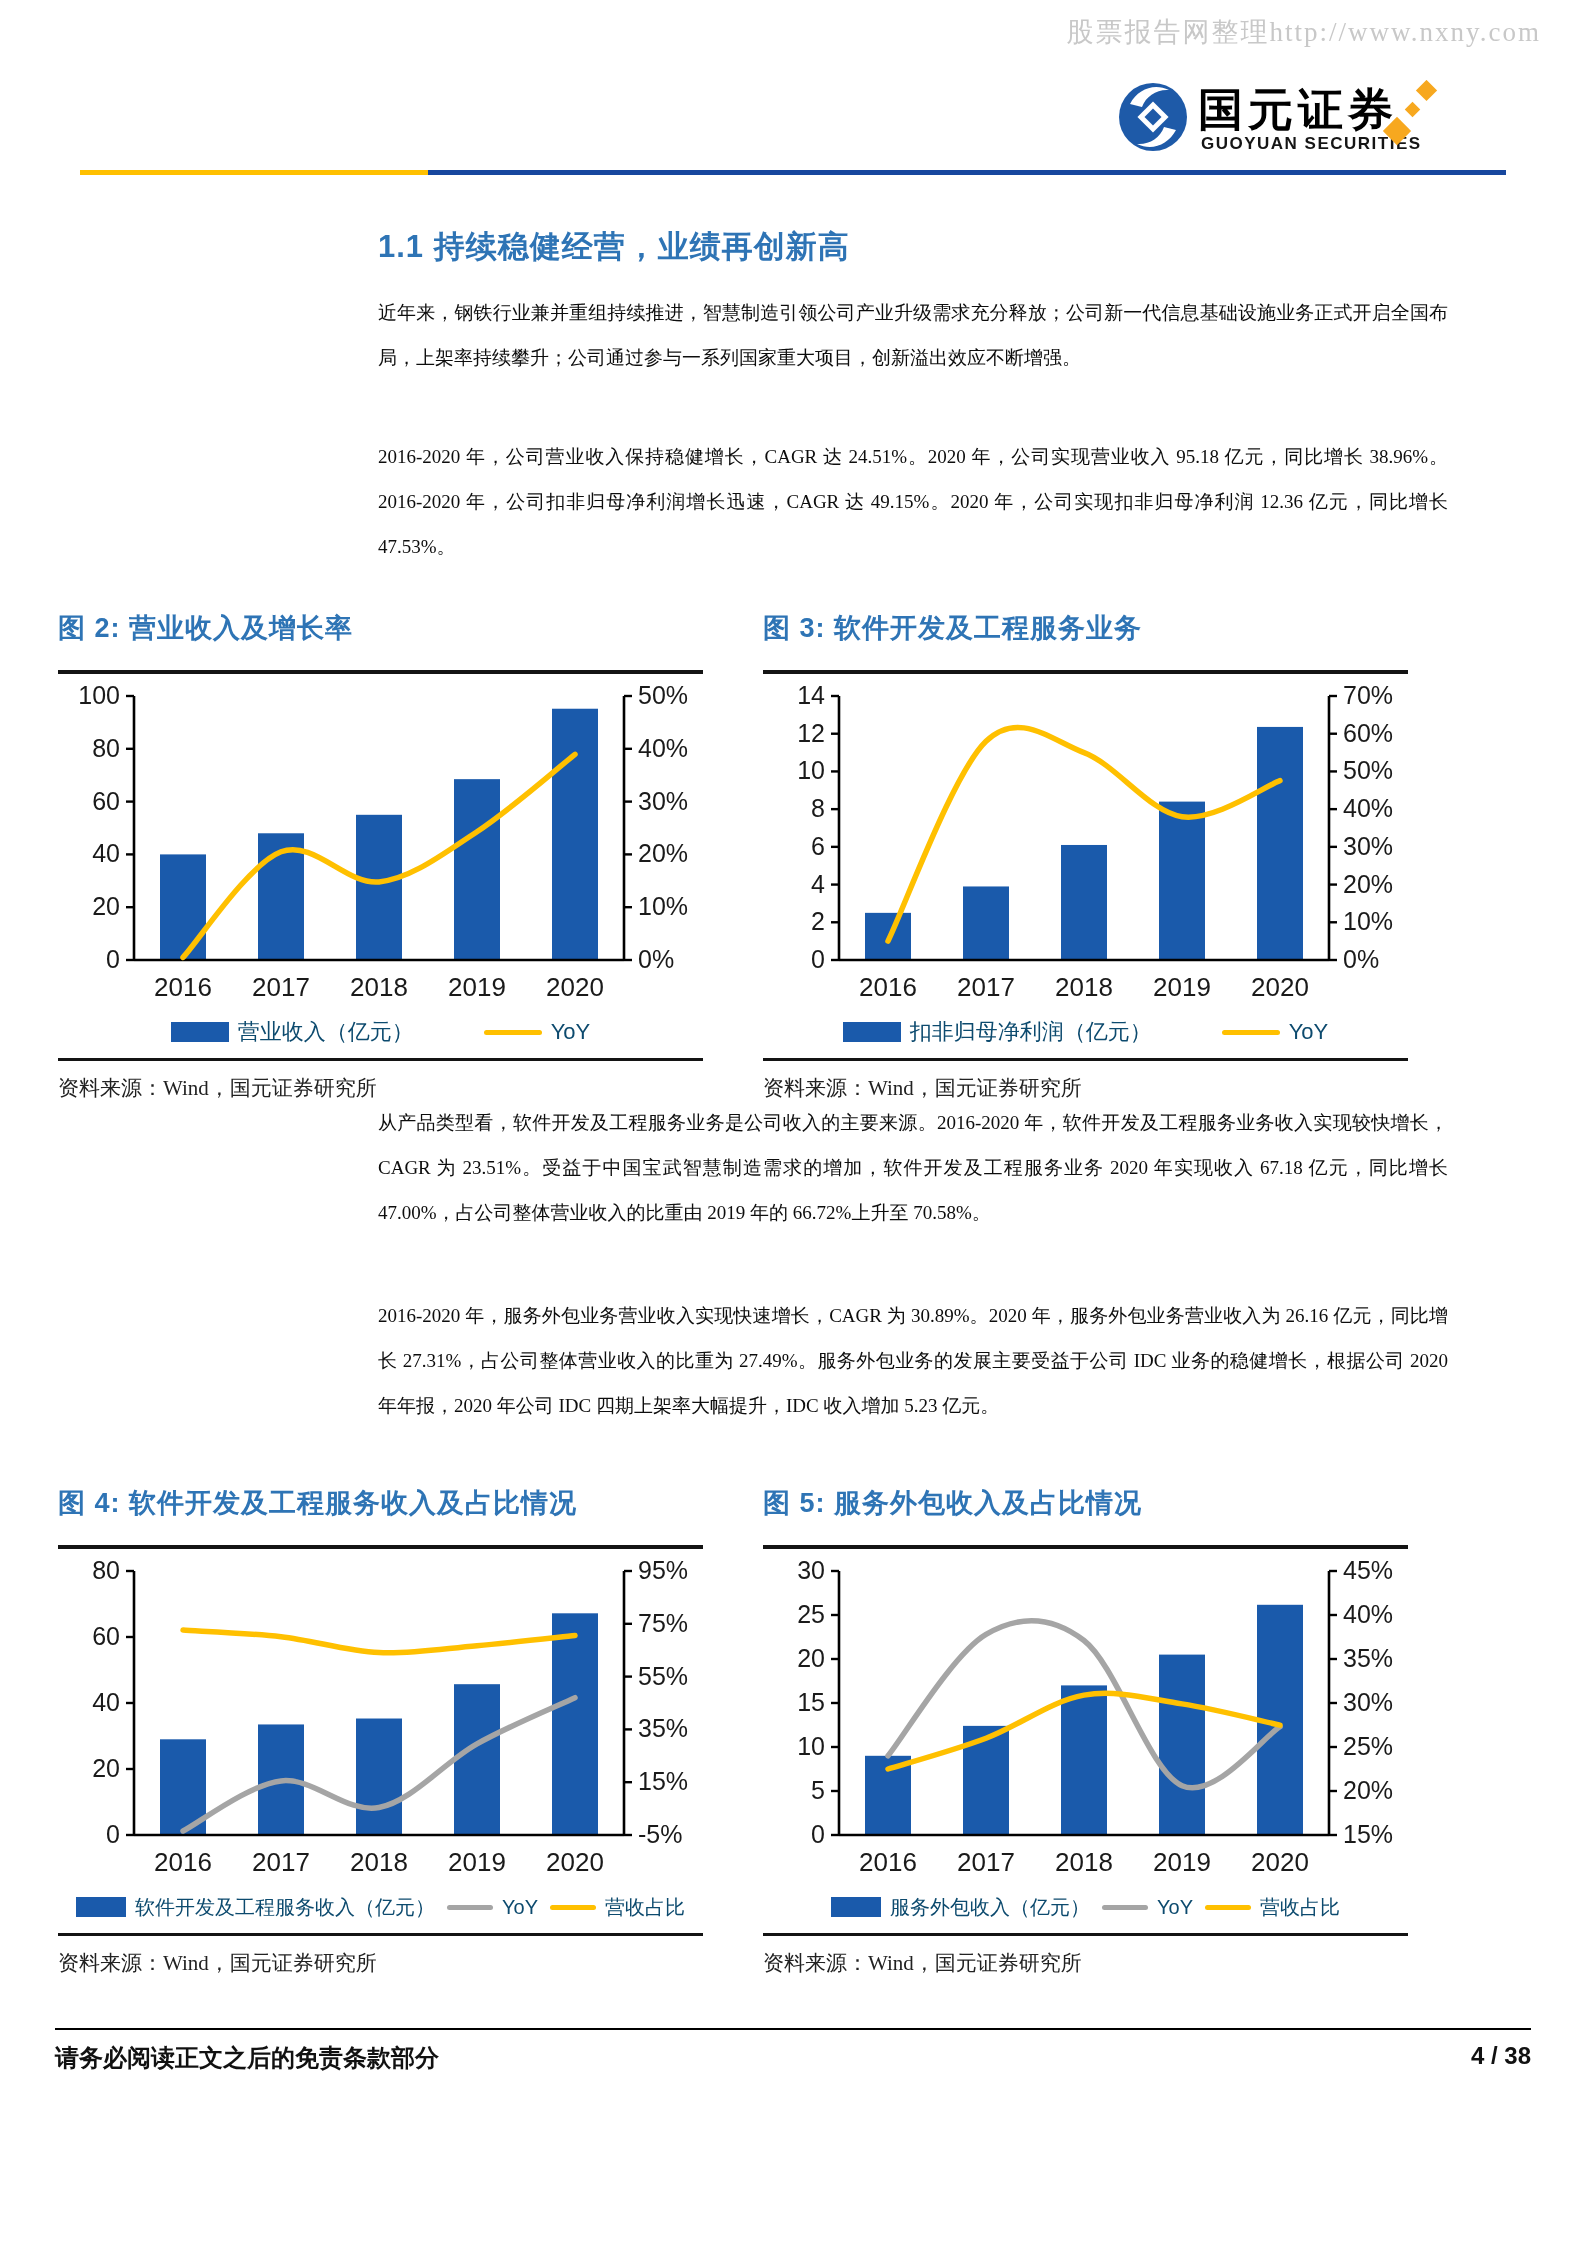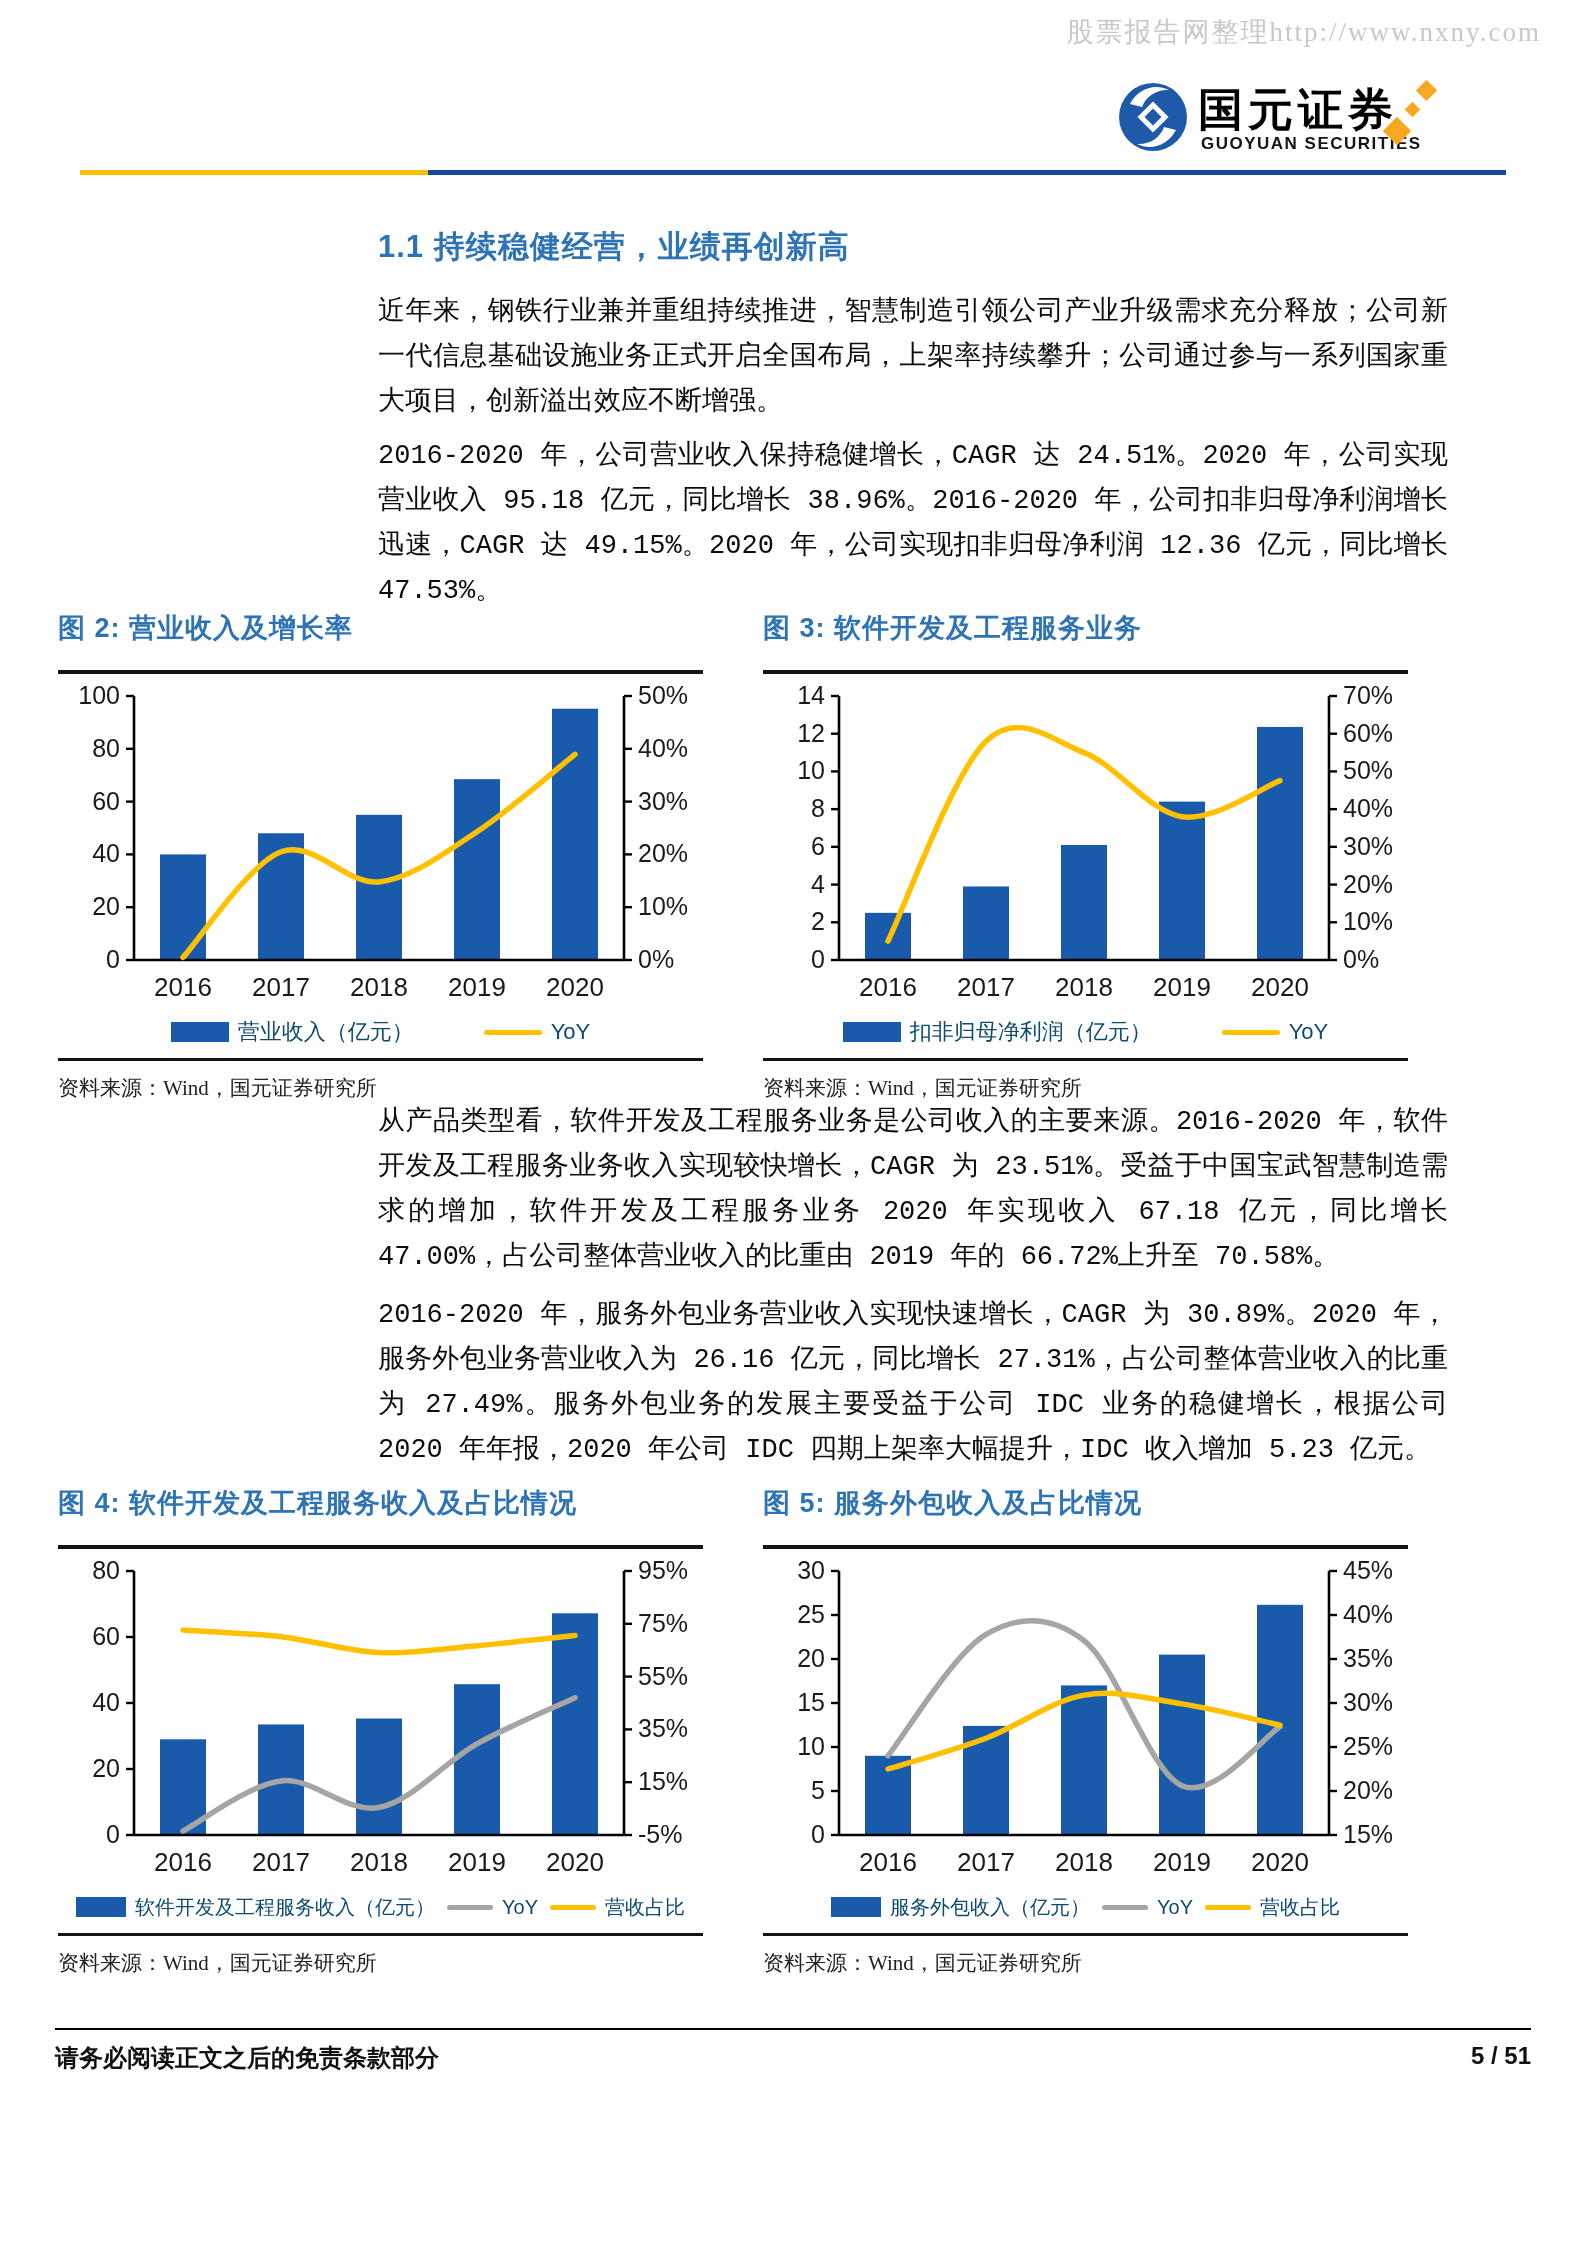--- a/index.html
+++ b/index.html
@@ -8,22 +8,22 @@
   .watermark{position:absolute;top:14px;right:45px;font-family:"Liberation Serif","DejaVu Serif",serif;
         font-size:27px;letter-spacing:2px;color:#c8c8c8;white-space:nowrap}
   .emblem{position:absolute;left:1116px;top:80px}
   .brand-cn{position:absolute;left:1198px;top:80px;font-size:45px;font-weight:bold;letter-spacing:5px;color:#000;white-space:nowrap}
   .brand-en{position:absolute;left:1201px;top:134px;font-size:17px;font-weight:600;letter-spacing:1.5px;color:#151515;white-space:nowrap}
   .diamonds{position:absolute;left:1382px;top:80px}
   .divider{position:absolute;left:80px;top:170px;width:1426px;height:5px;display:flex}
   .divider .seg-y{width:348px;background:#FFC000}
   .divider .seg-b{flex:1;background:#17479E}
   .heading{position:absolute;left:378px;top:226px;font-size:31px;font-weight:bold;color:#2E74B5;letter-spacing:1px}
-  .para{position:absolute;left:378px;width:1070px;font-family:Liberation Mono, monospace;
-        font-size:27px;line-height:45px;text-align:justify;color:#0d0d0d}
+  .para{position:absolute;left:378px;width:1070px;font-family:Liberation Serif, serif;
+        font-size:19px;line-height:45px;text-align:justify;color:#0d0d0d}
   #para1{top:290px} #para2{top:434px} #para3{top:1100px} #para4{top:1293px}
   .fig{position:absolute;width:645px}
   #fig2,#fig3{top:610px}
   #fig4,#fig5{top:1485px}
   #fig2,#fig4{left:58px}
   #fig3,#fig5{left:763px}
   .fig-caption{font-size:27px;font-weight:bold;color:#2E74B5;letter-spacing:1px;
         padding-bottom:24px;border-bottom:4px solid #141414;white-space:nowrap}
   .fig-svg{display:block;margin-top:8px;width:645px;height:330px}
   svg text{font-family:"Liberation Sans","DejaVu Sans",sans-serif}
@@ -317,15 +317,15 @@
         <span class="legend-item">
           <span class="sw-line" style="background: rgb(255, 192, 0);"></span>
           <span class="legend-label">营收占比</span>
         </span>
       </div>
     <div class="fig-source">资料来源：Wind，国元证券研究所</div>
   </figure>
 
   <div class="footer-rule"></div>
   <div class="footer-left">请务必阅读正文之后的免责条款部分</div>
-  <div class="footer-page">5 / 51</div>
+  <div class="footer-page">4 / 38</div>
 
 </div>
 
 </body></html>

